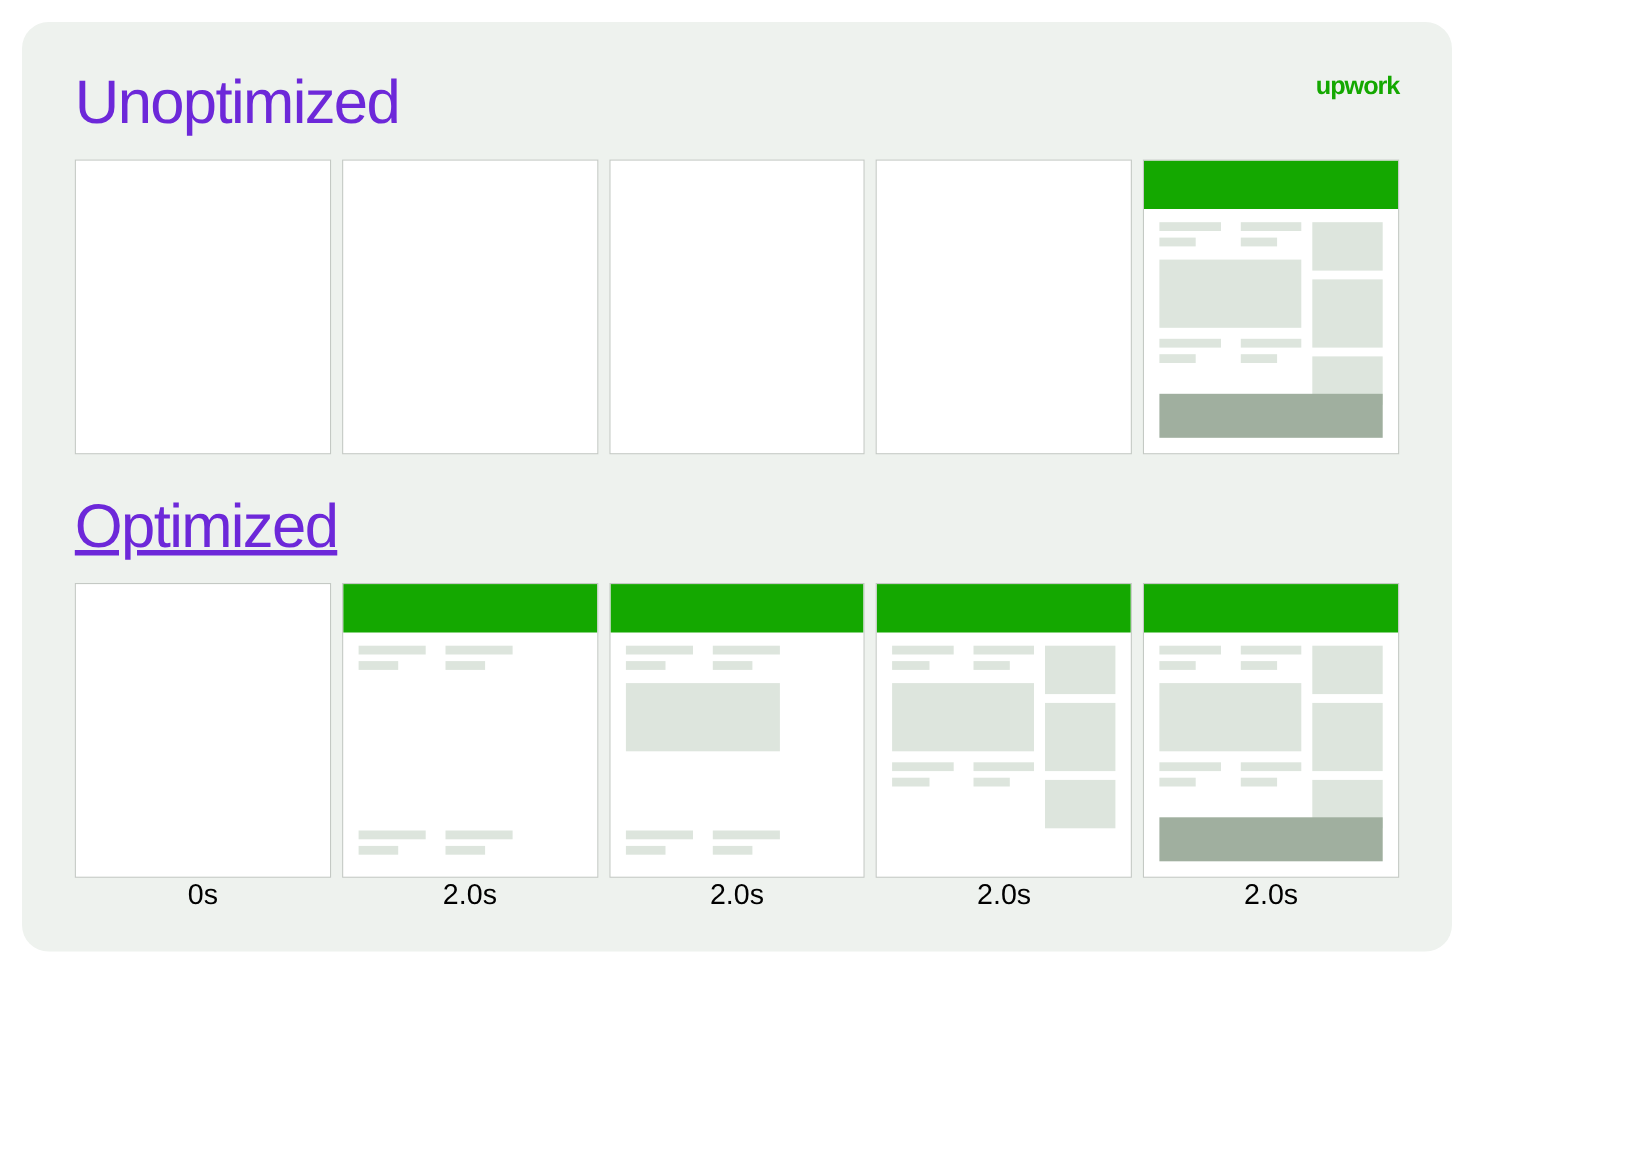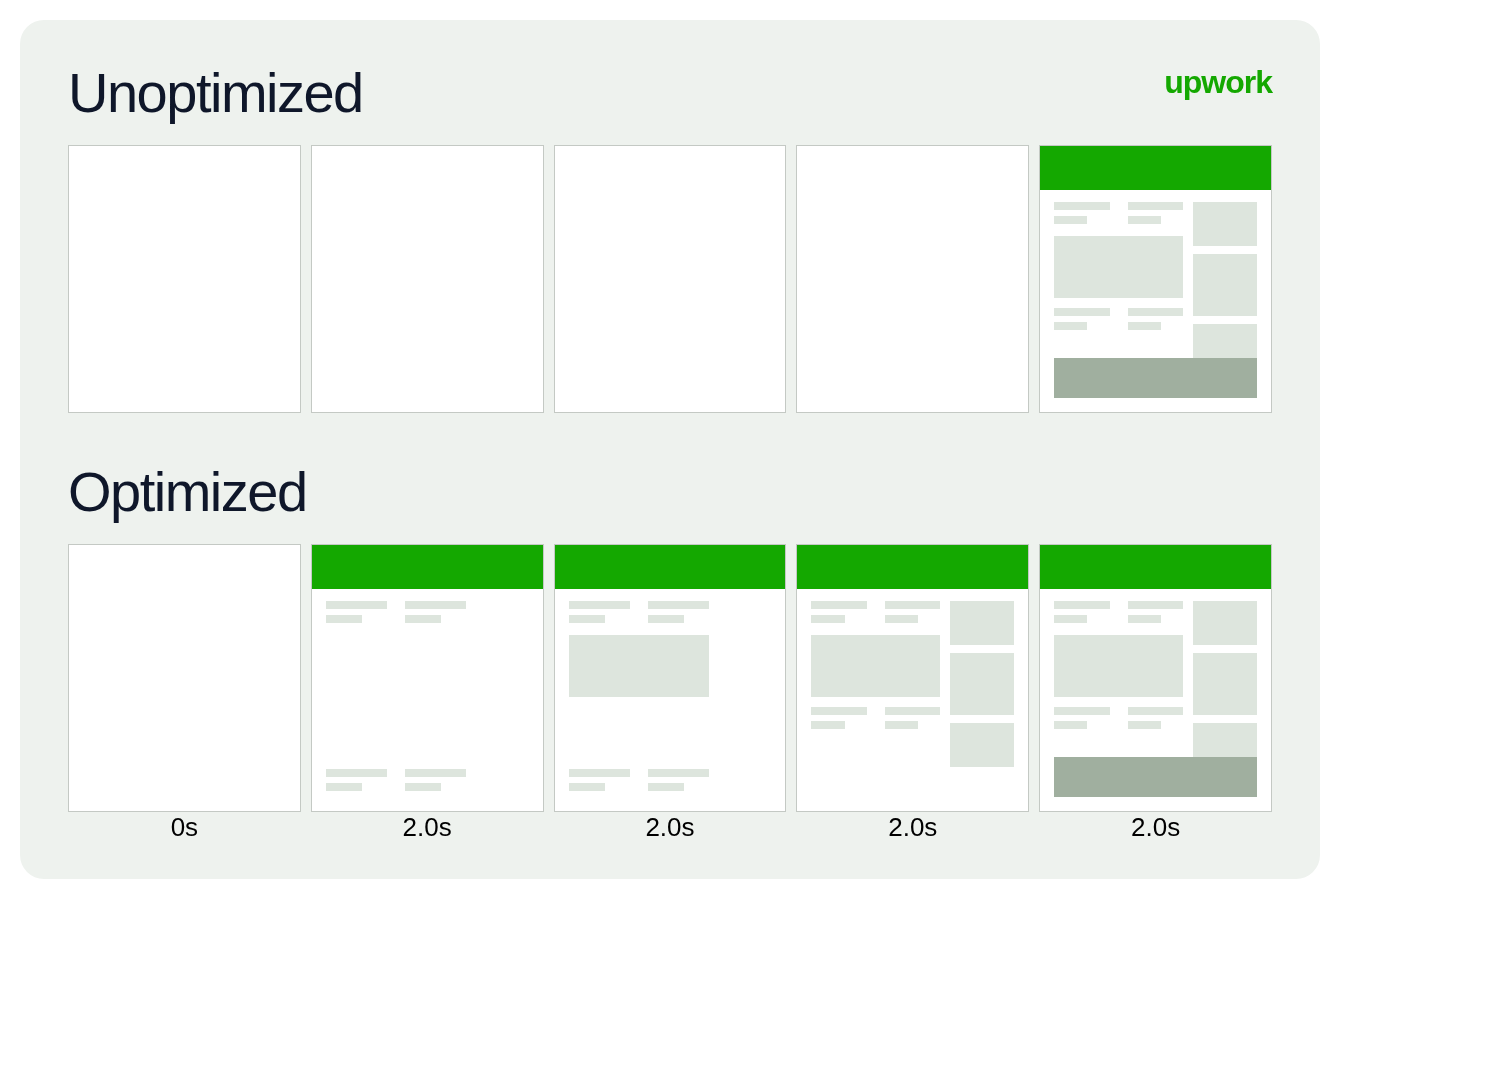--- a/index.html
+++ b/index.html
@@ -12,35 +12,36 @@
       width: 1300px;
       background: #eef2ee;
       border-radius: 24px;
       padding: 40px 48px 36px 48px;
       position: relative;
     }
     .logo {
       position: absolute;
       top: 44px;
       right: 48px;
-      font-size: 32px;
+      font-size: 23px;
       font-weight: 700;
       color: #14a800;
       letter-spacing: -1px;
     }
     .heading {
       font-size: 56px;
       font-weight: 500;
-      color: #0f172a;
+      color: #6d28d9;
       letter-spacing: -1.5px;
       margin-bottom: 20px;
     }
     .heading.second {
-      margin-top: 46px;
+      margin-top: 32px;
       margin-bottom: 20px;
+      text-decoration: underline;
     }
     .row {
       display: flex;
       gap: 10px;
     }
     .frame {
       width: 236px;
       height: 268px;
       background: #fff;
       border: 1px solid #c4c9c4;

